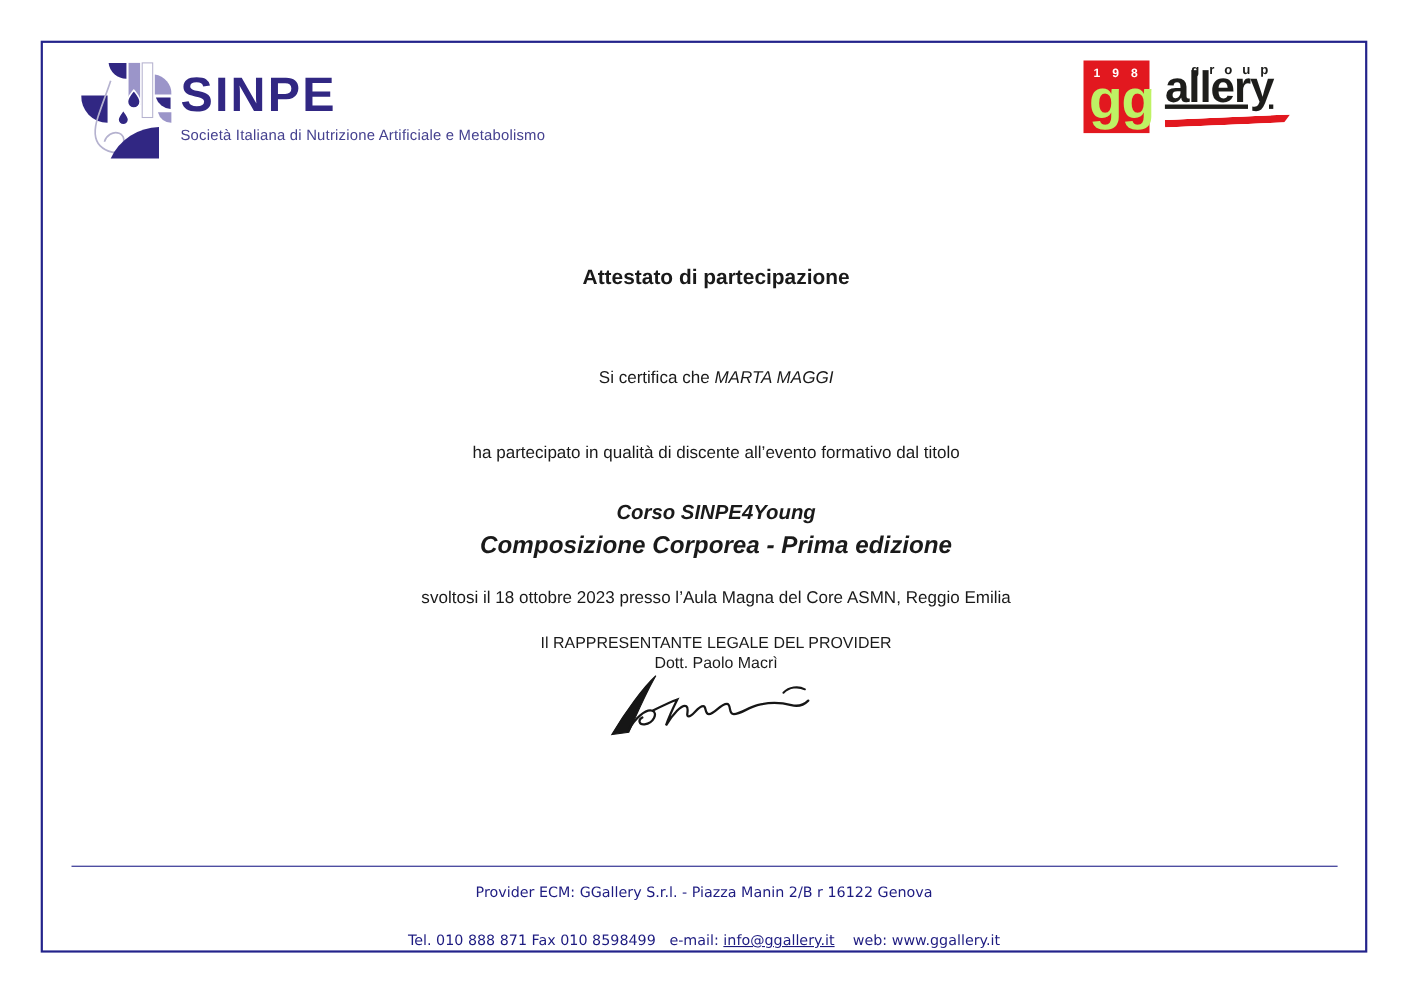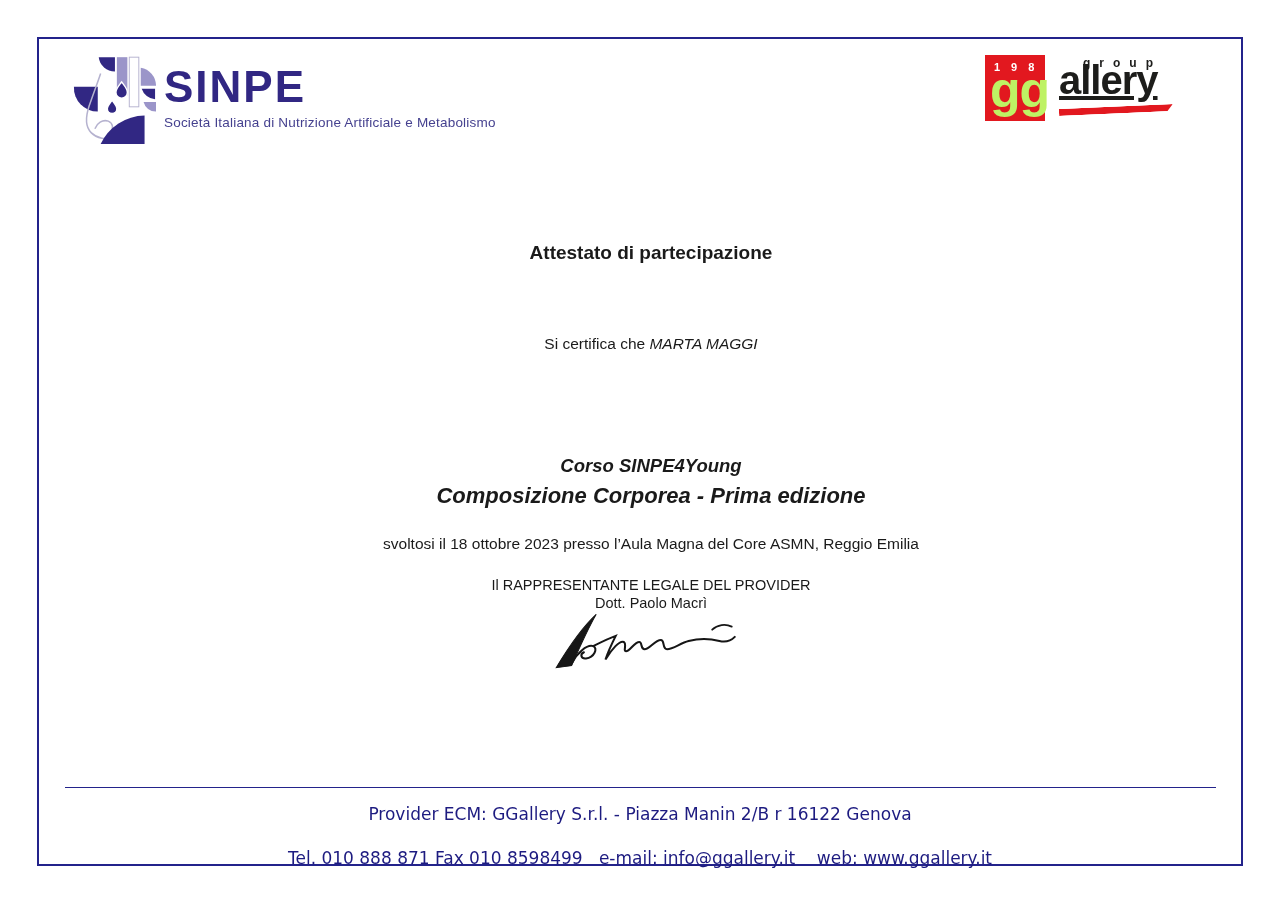--- a/index.html
+++ b/index.html
@@ -60,21 +60,21 @@
   .rep-label{top:538px;font-size:14.5px;}
   .rep-name{top:556px;font-size:14.5px;}
   .signature{position:absolute;left:509px;top:573px;width:195px;height:58px;}
   
   .footer-rule{
     position:absolute;left:26px;top:748px;width:1151px;height:0;
     border-top:1px solid #23238b;
   }
   .footer-line{
     position:absolute;left:0;right:0;text-align:center;white-space:pre-wrap;
-    font-family:"DejaVu Sans",sans-serif;font-size:17px;color:#1d1b80;
+    font-family:"DejaVu Sans",sans-serif;font-size:13px;color:#1d1b80;
   }
   .f1{top:765px;}
   .f2{top:809px;text-align:center;}
   .email-link{color:#1d1b80;text-decoration:underline;cursor:pointer;}
 </style>
 </head>
 <body>
 
 <div class="cert">
 
@@ -116,20 +116,21 @@
     </div>
     <div class="gga-strip"></div>
     <span class="gga-allery">allery</span>
     <span class="gga-group">group</span>
   </div>
 
   <div class="line title">Attestato di partecipazione</div>
 
   <div class="line certify"><span>Si certifica che </span><span class="name">MARTA MAGGI</span></div>
 
+  <div class="line participation">ha partecipato in qualità di discente all’evento formativo dal titolo</div>
 
   <div class="line course1">Corso SINPE4Young</div>
   <div class="line course2">Composizione Corporea - Prima edizione</div>
 
   <div class="line event">svoltosi il 18 ottobre 2023 presso l’Aula Magna del Core ASMN, Reggio Emilia</div>
 
   <div class="line rep-label">Il RAPPRESENTANTE LEGALE DEL PROVIDER</div>
   <div class="line rep-name">Dott. Paolo Macrì</div>
 
   <svg class="signature" viewBox="0 0 190 56" xmlns="http://www.w3.org/2000/svg">

